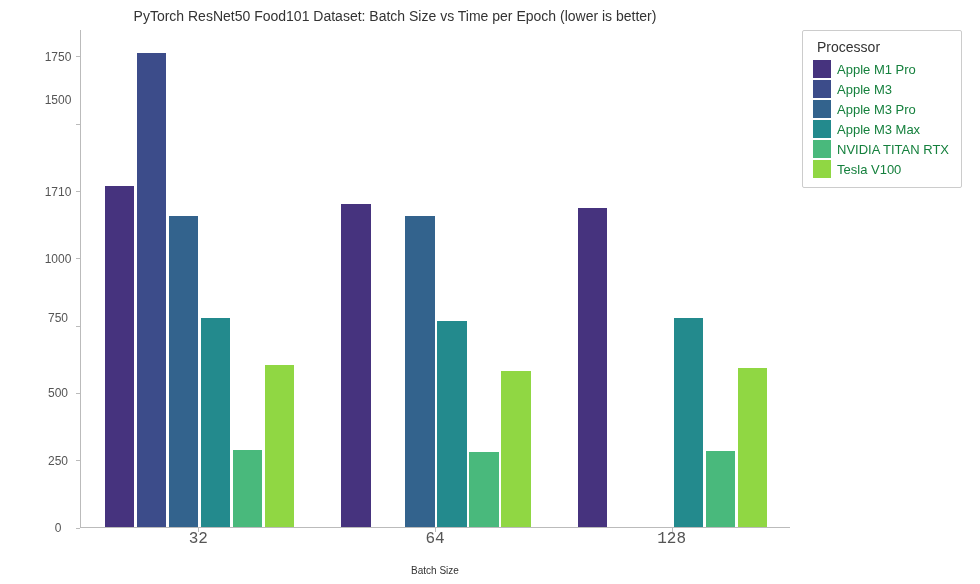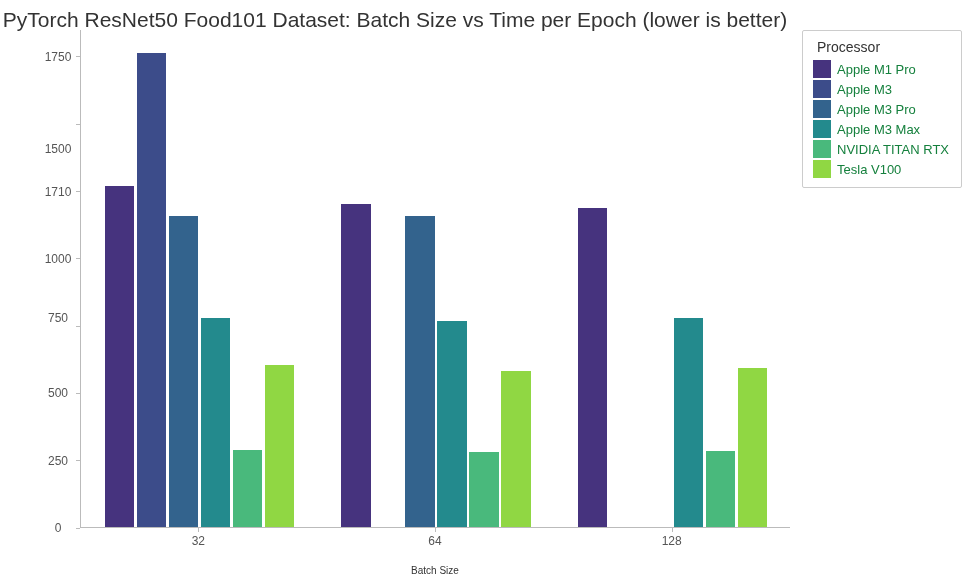--- a/index.html
+++ b/index.html
@@ -16,21 +16,21 @@
     position: absolute;
     left: 0; top: 0;
     width: 980px; height: 584px;
   }
   .title {
     position: absolute;
     top: 8px;
     left: 0;
     width: 790px;
     text-align: center;
-    font-size: 21px;
+    font-size: 14px;
     color: #333;
   }
   .plot-area {
     position: absolute;
     left: 80px;
     top: 30px;
     width: 710px;
     height: 498px;
     border-left: 1px solid #bbb;
     border-bottom: 1px solid #bbb;
@@ -66,23 +66,24 @@
   .ytick-mark {
     position: absolute;
     left: 76px;
     width: 4px;
     height: 1px;
     background: #bbb;
   }
   .xtick {
     position: absolute;
     bottom: 36px;
-    font-size: 12px;
+    font-size: 16px;
     color: #555;
     transform: translateX(-50%);
+    font-family: Liberation Mono, monospace;
   }
   .xtick-mark {
     position: absolute;
     bottom: 52px;
     width: 1px;
     height: 4px;
     background: #bbb;
   }
   .bar {
     position: absolute;
@@ -183,21 +184,21 @@
     <div class="ytick" style="bottom: 123.297px;">250</div>
     <div class="ytick-mark" style="top: 460.203px;"></div>
     <div class="ytick" style="bottom: 190.595px;">500</div>
     <div class="ytick-mark" style="top: 392.905px;"></div>
     <div class="ytick" style="bottom: 266px;">750</div>
     <div class="ytick-mark" style="top: 325.608px;"></div>
     <div class="ytick" style="bottom: 325.189px; margin-top: 15px;">1000</div>
     <div class="ytick-mark" style="top: 258.311px;"></div>
     <div class="ytick" style="bottom: 392.486px;">1710</div>
     <div class="ytick-mark" style="top: 191.014px;"></div>
-    <div class="ytick" style="bottom: 435px;">1500</div>
+    <div class="ytick" style="bottom: 484px;">1500</div>
     <div class="ytick-mark" style="top: 123.716px;"></div>
     <div class="ytick" style="bottom: 527.081px;">1750</div>
     <div class="ytick-mark" style="top: 56.4189px;"></div>
     <div class="xtick" style="left: 198.333px;">32</div>
     <div class="xtick-mark" style="left: 198.333px;"></div>
     <div class="xtick" style="left: 435px;">64</div>
     <div class="xtick-mark" style="left: 435px;"></div>
     <div class="xtick" style="left: 671.667px;">128</div>
     <div class="xtick-mark" style="left: 671.667px;"></div>
   </div>

